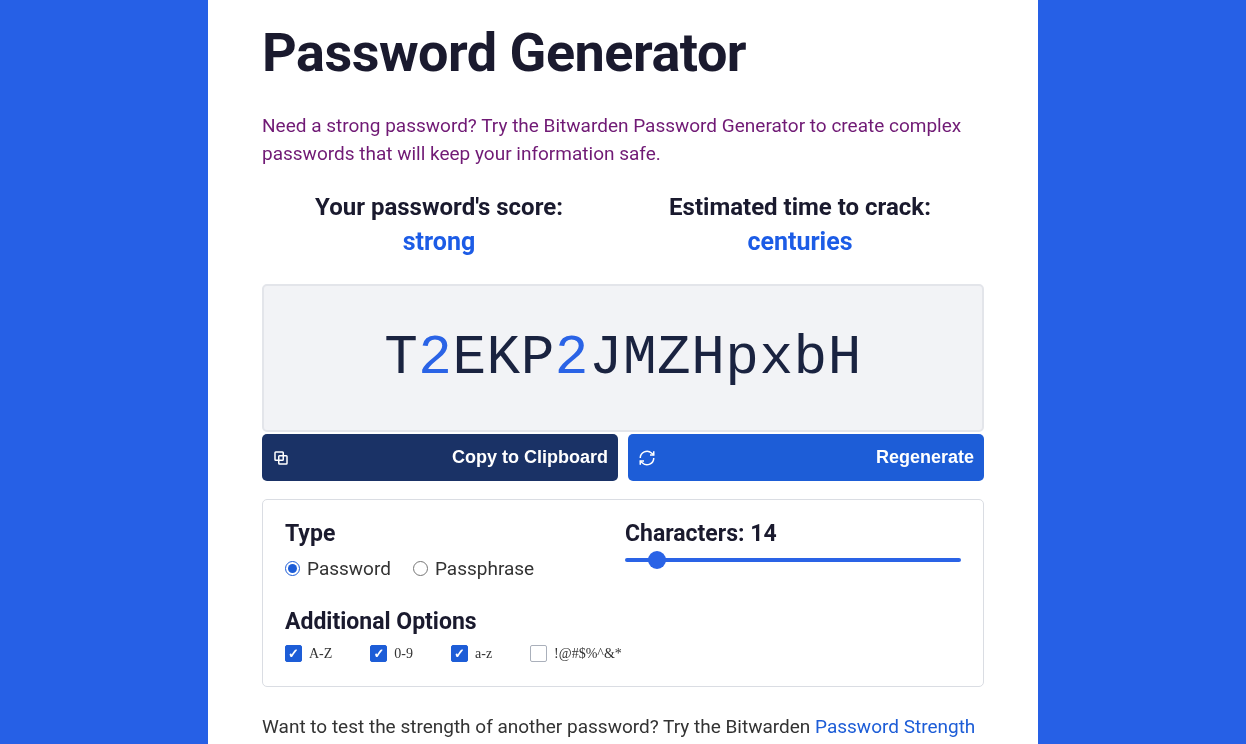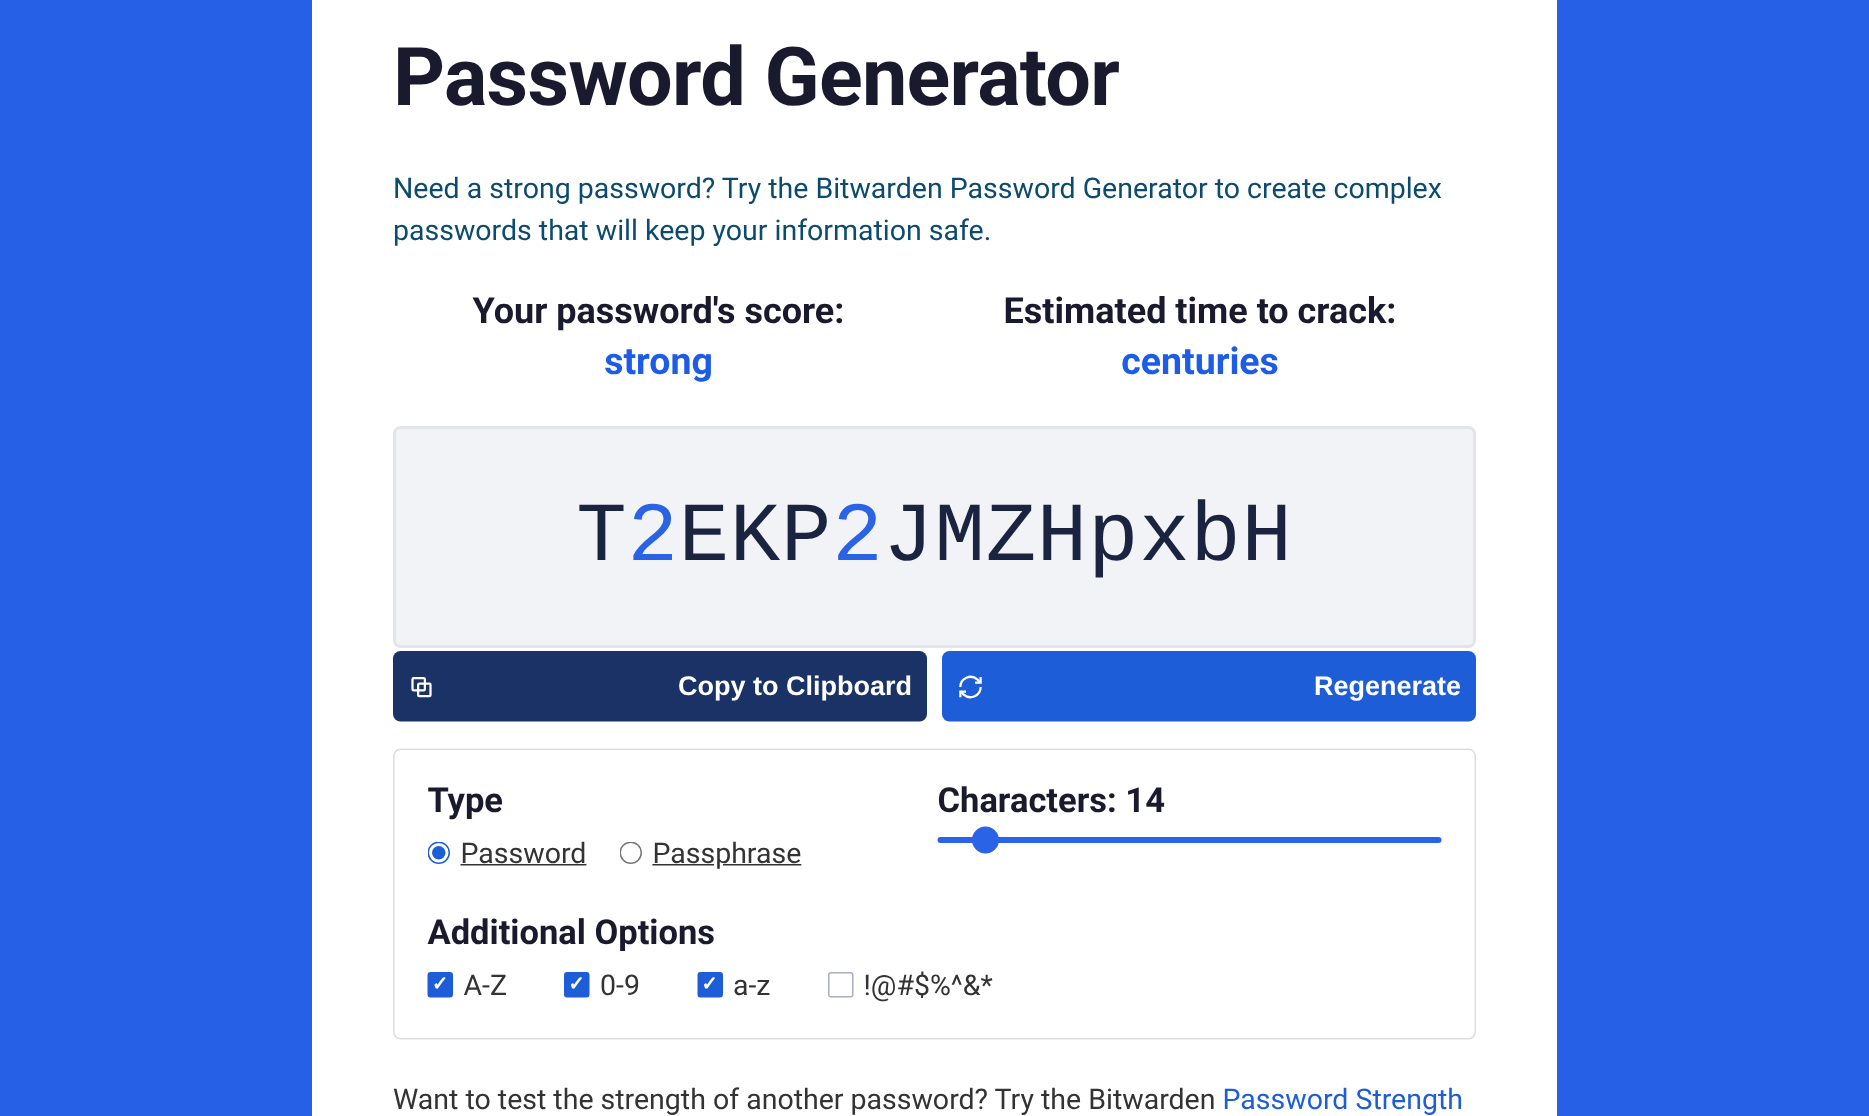--- a/index.html
+++ b/index.html
@@ -19,21 +19,21 @@
     h1 {
       font-size: 54px;
       font-weight: 700;
       color: #1a1a2e;
       letter-spacing: -0.5px;
       padding-top: 21px;
       margin-bottom: 28px;
     }
     .intro {
       font-size: 19px;
-      color: #0c4a6e;
+      color: #701a75;
       line-height: 1.45;
       margin-bottom: 26px;
     }
     .metrics {
       display: flex;
       justify-content: space-around;
       margin-bottom: 28px;
     }
     .metric {
       text-align: center;
@@ -103,21 +103,20 @@
     .opt-heading {
       font-size: 23px;
       font-weight: 700;
       color: #1a1a2e;
       margin-bottom: 10px;
     }
     .radio-group {
       display: flex;
       gap: 22px;
       font-size: 19px;
-      text-decoration: underline;
     }
     .radio-group label, .check-group label {
       display: flex;
       align-items: center;
       gap: 7px;
       cursor: pointer;
     }
     .radio-group input {
       accent-color: #1d5dd7;
       width: 15px; height: 15px;
@@ -143,22 +142,23 @@
       border-radius: 50%;
       cursor: pointer;
     }
     .slider::-moz-range-thumb {
       width: 18px; height: 18px; background: #2a63e6; border-radius: 50%; border:none; cursor:pointer;
     }
     .additional { margin-top: 28px; }
     .check-group {
       display: flex;
       gap: 38px;
-      font-size: 19px;
+      font-size: 14px;
       align-items: flex-start;
+      font-family: Liberation Serif, serif;
     }
     .checkbox {
       width: 17px;
       height: 17px;
       border: 1px solid #aab0bb;
       border-radius: 2px;
       display: inline-flex;
       align-items: center;
       justify-content: center;
       flex-shrink: 0;

